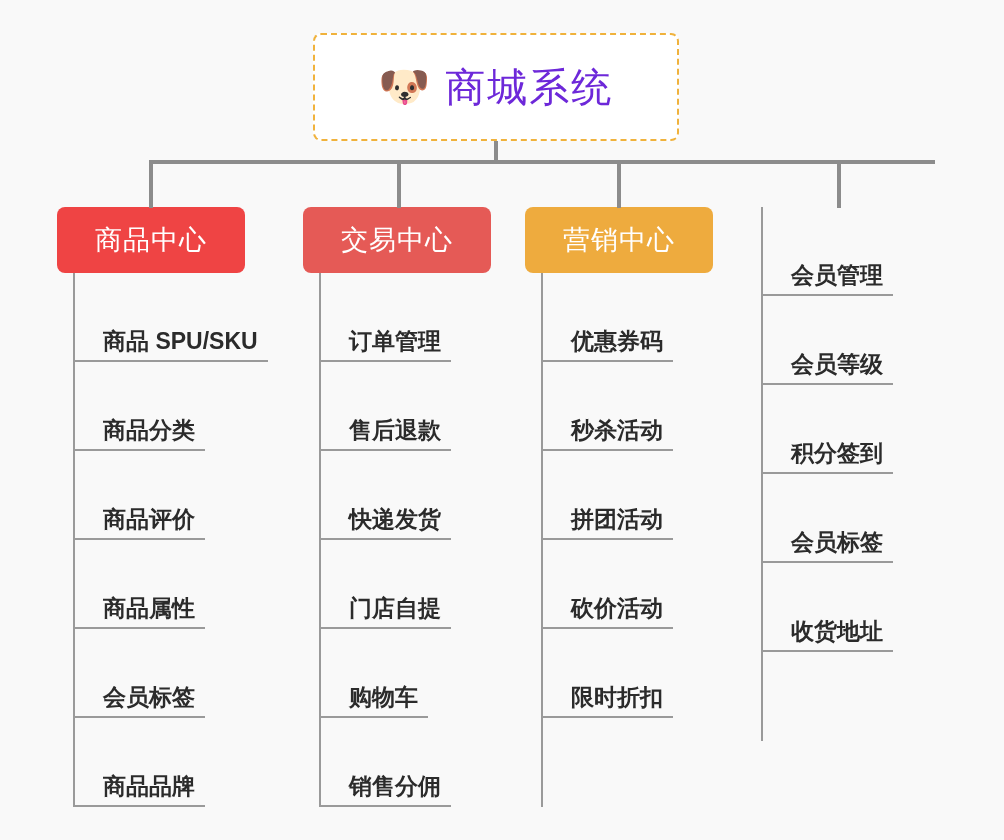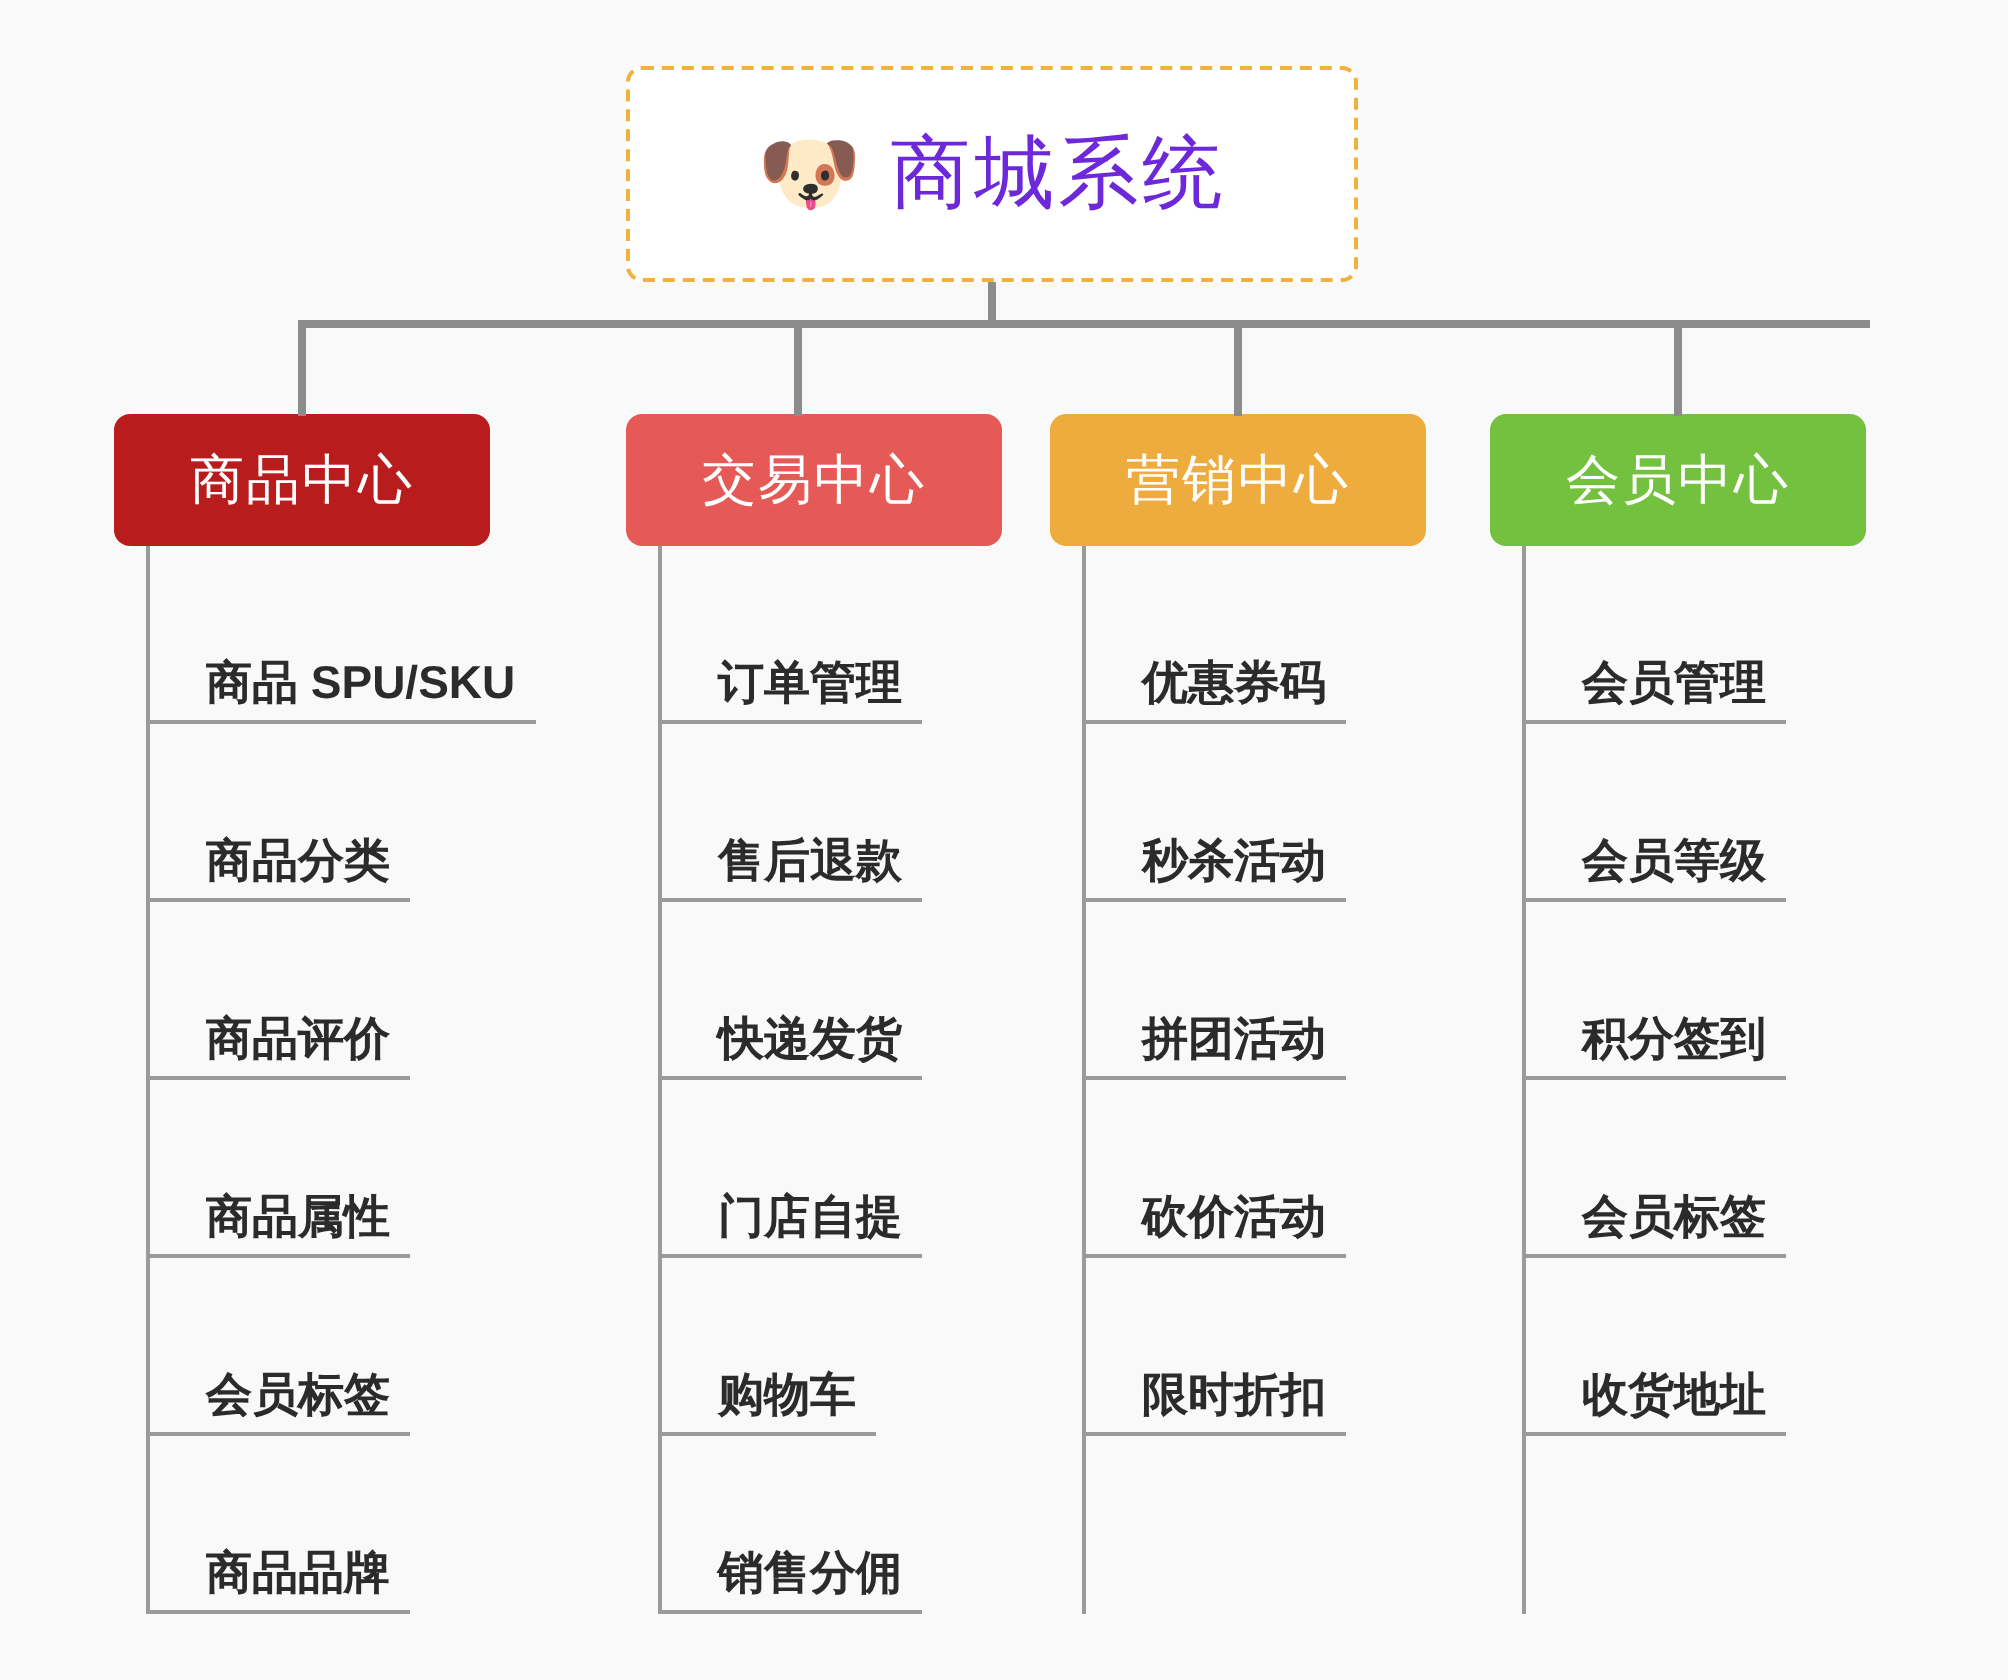--- a/index.html
+++ b/index.html
@@ -136,21 +136,21 @@
   <div class="root-node">
     <span class="root-icon">🐶</span>
     <span class="root-title">商城系统</span>
   </div>
 
   <div class="stem-root"></div>
   <div class="bus-line"></div>
 
   <div id="columns-host">
       <div class="column" style="left: 57px;">
-        <div class="cat-box" style="background: #b91c1c;">
+        <div class="cat-box" style="background: #ef4444;">
           <span class="cat-label">商品中心</span>
         </div>
         <div class="leaf-tree">
           <div class="leaf-spine" style="height: 534px; background: rgb(154, 154, 154);"></div>
           <div class="leaf-item">
             <div class="leaf-inner" style="border-bottom-color: rgb(154, 154, 154);">
               <span class="leaf-label">商品 SPU/SKU</span>
             </div>
           </div>
           <div class="leaf-item">
@@ -173,21 +173,21 @@
               <span class="leaf-label">会员标签</span>
             </div>
           </div>
           <div class="leaf-item">
             <div class="leaf-inner" style="border-bottom-color: rgb(154, 154, 154);">
               <span class="leaf-label">商品品牌</span>
             </div>
           </div>
         </div>
       </div>
-      <div class="column" style="left: 313px;">
+      <div class="column" style="left: 303px;">
         <div class="cat-box" style="background: rgb(229, 90, 86);">
           <span class="cat-label">交易中心</span>
         </div>
         <div class="leaf-tree">
           <div class="leaf-spine" style="height: 534px; background: rgb(154, 154, 154);"></div>
           <div class="leaf-item">
             <div class="leaf-inner" style="border-bottom-color: rgb(154, 154, 154);">
               <span class="leaf-label">订单管理</span>
             </div>
           </div>
@@ -245,23 +245,20 @@
             </div>
           </div>
           <div class="leaf-item">
             <div class="leaf-inner" style="border-bottom-color: rgb(154, 154, 154);">
               <span class="leaf-label">限时折扣</span>
             </div>
           </div>
         </div>
       </div>
       <div class="column" style="left: 745px;">
-        <div class="cat-box" style="background: rgb(115, 193, 63);">
-          <span class="cat-label">会员中心</span>
-        </div>
         <div class="leaf-tree">
           <div class="leaf-spine" style="height: 534px; background: rgb(154, 154, 154);"></div>
           <div class="leaf-item">
             <div class="leaf-inner" style="border-bottom-color: rgb(154, 154, 154);">
               <span class="leaf-label">会员管理</span>
             </div>
           </div>
           <div class="leaf-item">
             <div class="leaf-inner" style="border-bottom-color: rgb(154, 154, 154);">
               <span class="leaf-label">会员等级</span>

